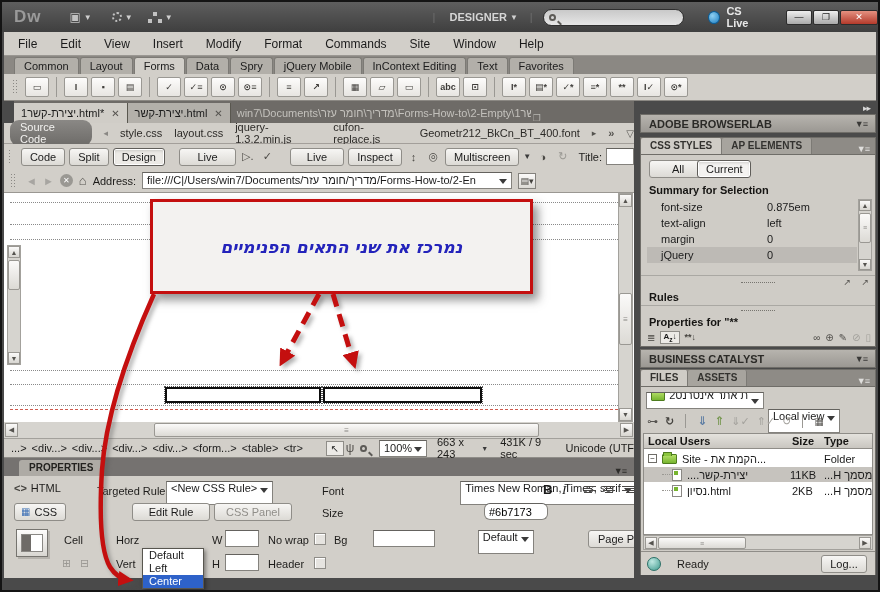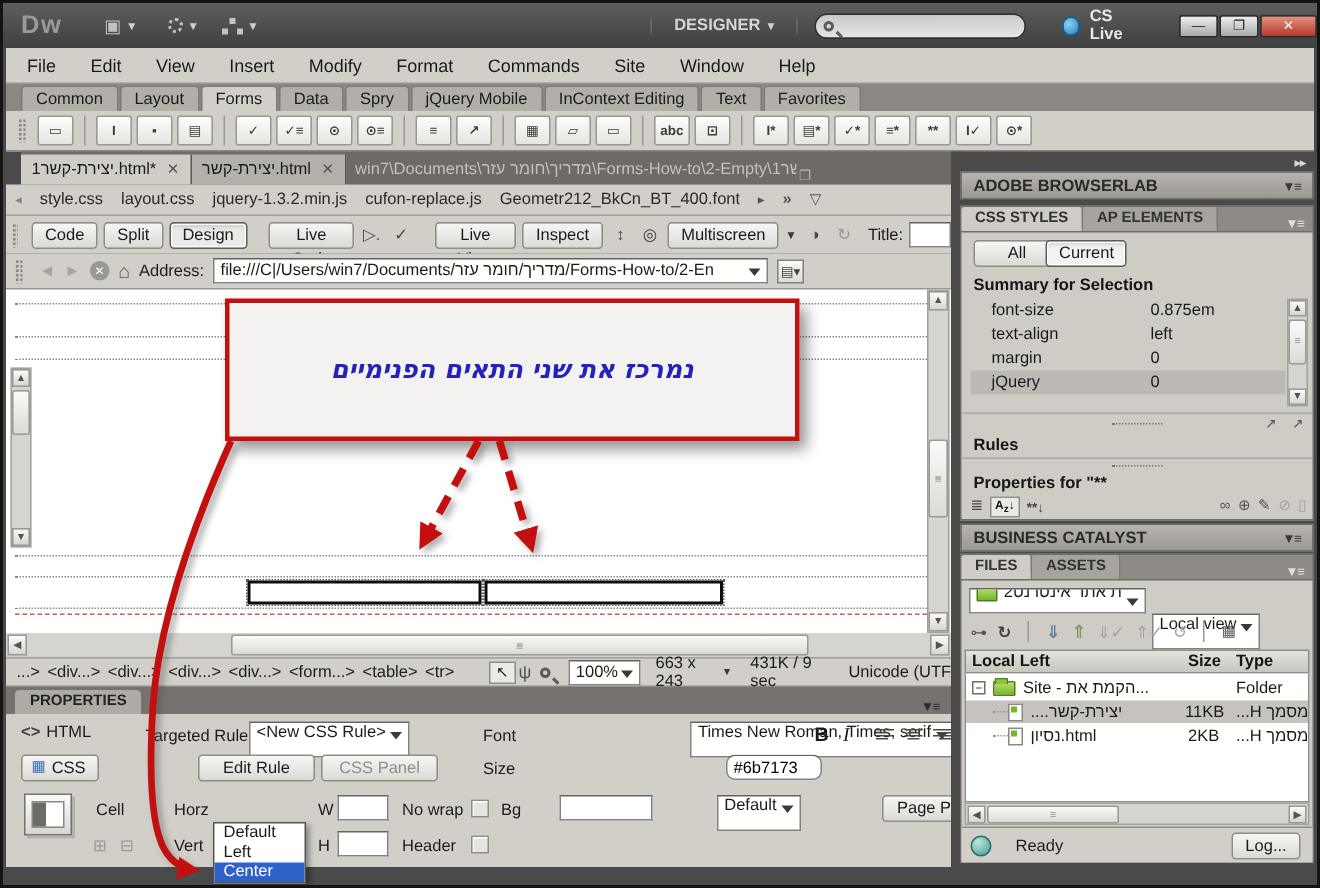--- a/index.html
+++ b/index.html
@@ -51,21 +51,21 @@
   .sarrow{background:linear-gradient(#fbfaf9,#d8d6d1);border:1px solid #9a9893;color:#55534f;font-size:7px;display:flex;align-items:center;justify-content:center;}
   #callout{left:148px;top:197px;width:383px;height:95px;background:#f3f2f0;border:3px solid #c40f0f;box-shadow:5px 6px 9px rgba(40,40,40,.5);display:flex;align-items:center;justify-content:center;z-index:40;}
   #callout span{font-size:17px;font-weight:bold;font-style:italic;color:#2323bb;direction:rtl;font-family:"DejaVu Sans",sans-serif;}
   .cell{border:2px solid #0d0d0d;outline:1px dotted #555;background:#fff;}
   
   #hscroll{left:2px;top:420px;width:630px;height:17px;background:#d6d4cf;border-bottom:1px solid #a3a19c;}
   #tagbar{left:2px;top:437px;width:630px;height:19px;background:#d2cfc9;border-bottom:1px solid #8f8d88;display:flex;align-items:center;font-size:11px;}
   .tag{margin-right:5px;color:#1d1d1d;}
   
   #propshead{left:2px;top:456px;width:630px;height:18px;background:#757270;display:flex;align-items:flex-end;}
-  #propstab{height:16px;line-height:16px;background:#aeaba5;padding:0 10px;margin-left:6px;font-size:10px;font-weight:bold;color:#23221f;border-radius:3px 3px 0 0;}
+  #propstab{height:16px;line-height:16px;background:#aeaba5;padding:0 10px;margin-left:15px;font-size:10px;font-weight:bold;color:#23221f;border-radius:3px 3px 0 0;}
   #propsbody{left:2px;top:474px;width:630px;height:102px;background:#d2cfc9;}
   .lbl{font-size:11px;color:#1d1c1a;}
   .chk{width:12px;height:12px;background:#e6e4e0;border:1px solid #8f8d88;box-shadow:inset 1px 1px 0 #fff;}
   .alico{width:16px;height:13px;border:1px solid rgba(0,0,0,0);display:flex;flex-direction:column;justify-content:space-between;padding:2px 1px;}
   .alico i{display:block;height:1px;background:#4a4846;}
   
   #horzlist{left:140px;top:546px;width:62px;background:#fff;border:1px solid #58564f;box-shadow:2px 2px 4px rgba(0,0,0,.4);z-index:70;}
   #horzlist .opt{height:13px;line-height:13px;padding:0 6px;font-size:11px;}
   #horzlist .opt.hl{background:#2e62c9;color:#fff;}
   
@@ -239,20 +239,21 @@
       </span>
     <span class="dtab">
         <span>יצירת-קשר.html</span>
         <span class="xicon">✕</span>
       </span>
     <span id="docpath">win7\Documents\מדריך\חומר עזר\Forms-How-to\2-Empty\יצירת-קשר1.html</span>
     <span style="color:#b9b7b2;font-size:9px;margin-left:2px;">❐</span>
   </div>
 
   <div class="abs" id="relbar">
+    <span id="srccode">Source Code</span>
     <span style="color:#8a8884;font-size:9px;">◂</span>
     <span class="relfile">style.css</span>
     <span class="relfile">layout.css</span>
     <span class="relfile">jquery-1.3.2.min.js</span>
     <span class="relfile">cufon-replace.js</span>
     <span class="relfile" style="max-width:160px;overflow:hidden;white-space:nowrap;">Geometr212_BkCn_BT_400.font.js</span>
     <span style="color:#55534f;font-size:9px;">▸</span>
     <span style="color:#55534f;font-size:11px;font-weight:bold;">»</span>
     <span style="color:#55534f;font-size:10px;">▽</span>
   </div>
@@ -505,21 +506,21 @@
         <span class="vsep" style="height:14px;"></span>
         <span style="font-size:12px;font-weight:bold;color:#5b7ca3;">⇓</span>
         <span style="font-size:12px;font-weight:bold;color:#7a9a55;">⇑</span>
         <span style="font-size:11px;color:#a3a19c;">⇓✓</span>
         <span style="font-size:11px;color:#a3a19c;">⇑✓</span>
         <span style="font-size:11px;color:#a3a19c;">↺</span>
         <span class="vsep" style="height:14px;"></span>
         <span style="font-size:10px;color:#55534f;">▦</span>
       </div>
       <div class="abs flex" style="left:2px;top:46px;width:230px;height:16px;background:linear-gradient(#e4e2dd,#c9c6c0);border:1px solid #8f8d88;">
-        <span class="th" style="margin-left:4px;">Local Left</span>
+        <span class="th" style="margin-left:4px;">Local Users</span>
         <span class="th abs" style="left:148px;">Size</span>
         <span class="th abs" style="left:180px;">Type</span>
       </div>
       <div class="abs" style="left:2px;top:62px;width:230px;height:86px;background:#fff;border:1px solid #8f8d88;border-top:none;overflow:hidden;">
         <div class="abs flex treef" style="left:0;top:2px;width:100%;height:15px;">
           <span class="expbox" style="margin-left:4px;">−</span>
           <span class="folder" style="margin-left:5px;"></span>
           <span style="margin-left:5px;max-width:95px;overflow:hidden;white-space:nowrap;">Site - הקמת את...</span>
           <span class="abs" style="left:180px;" dir="rtl">Folder</span>
         </div>

